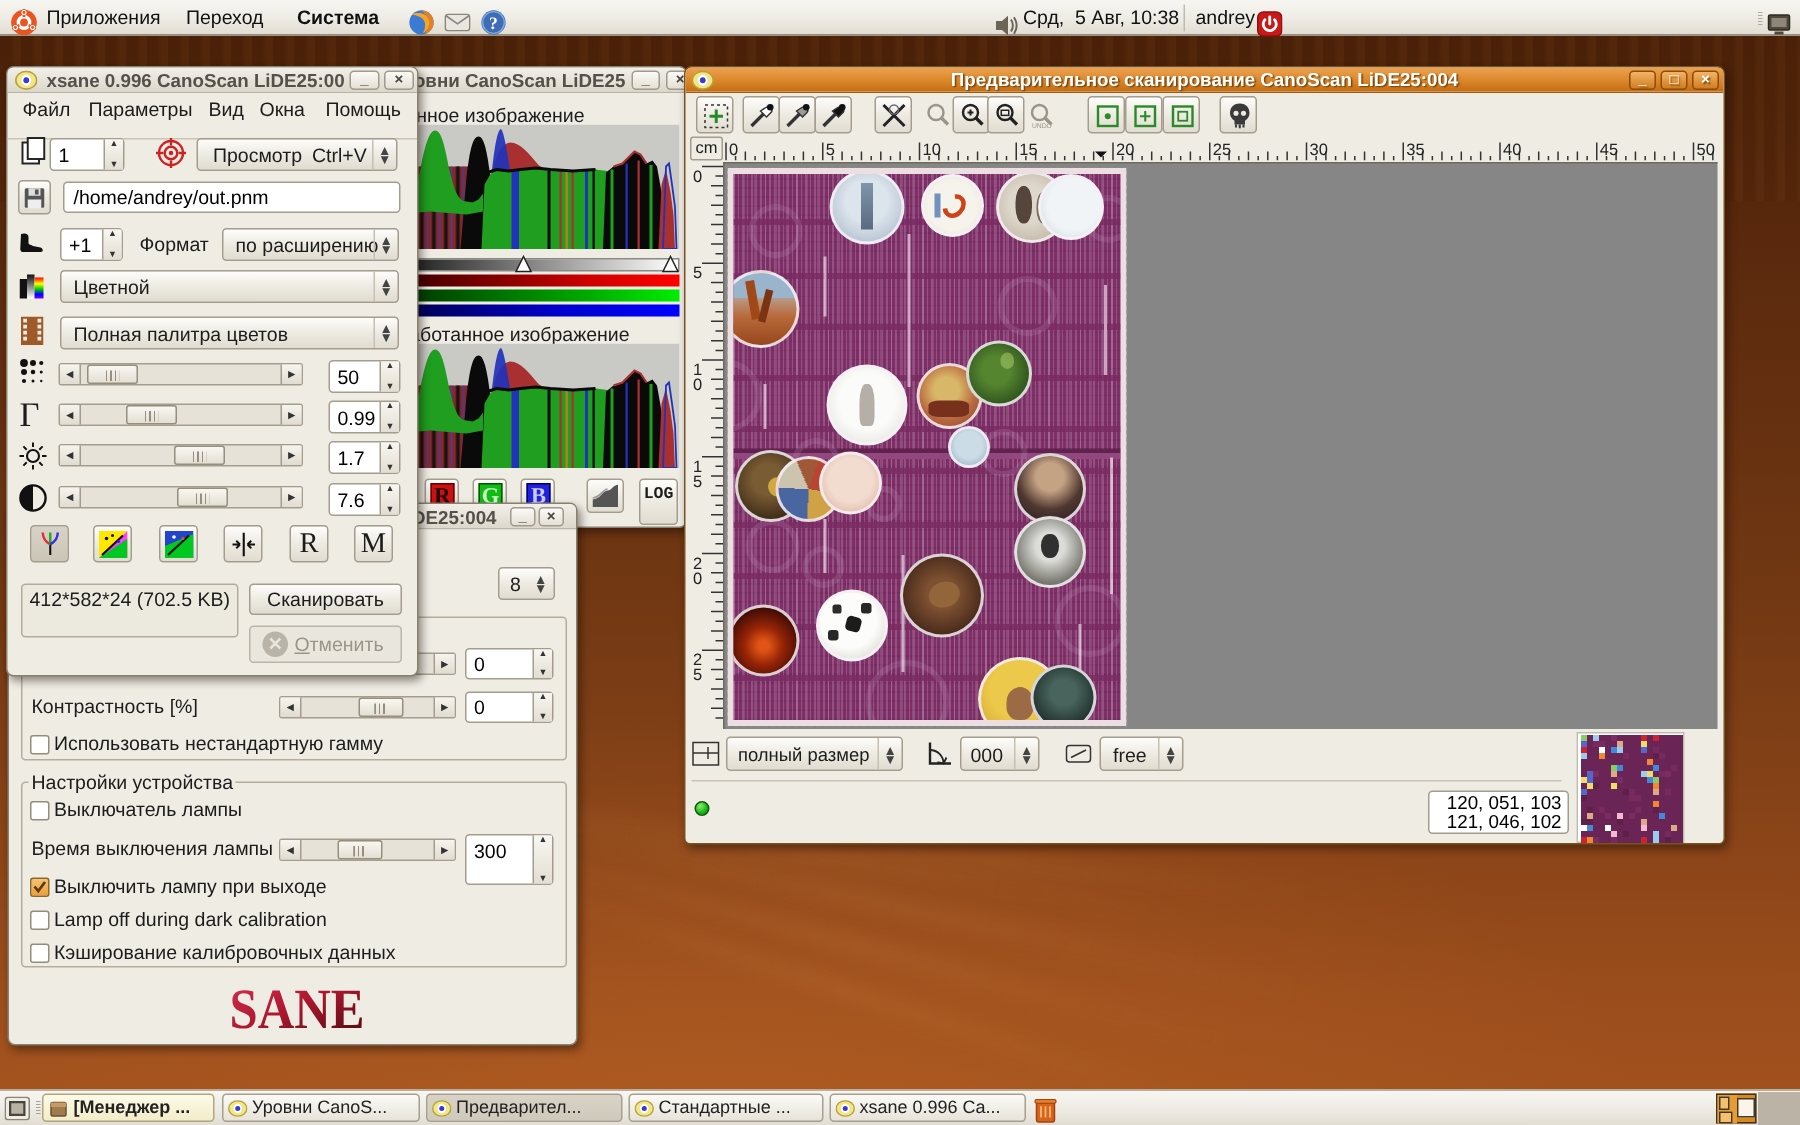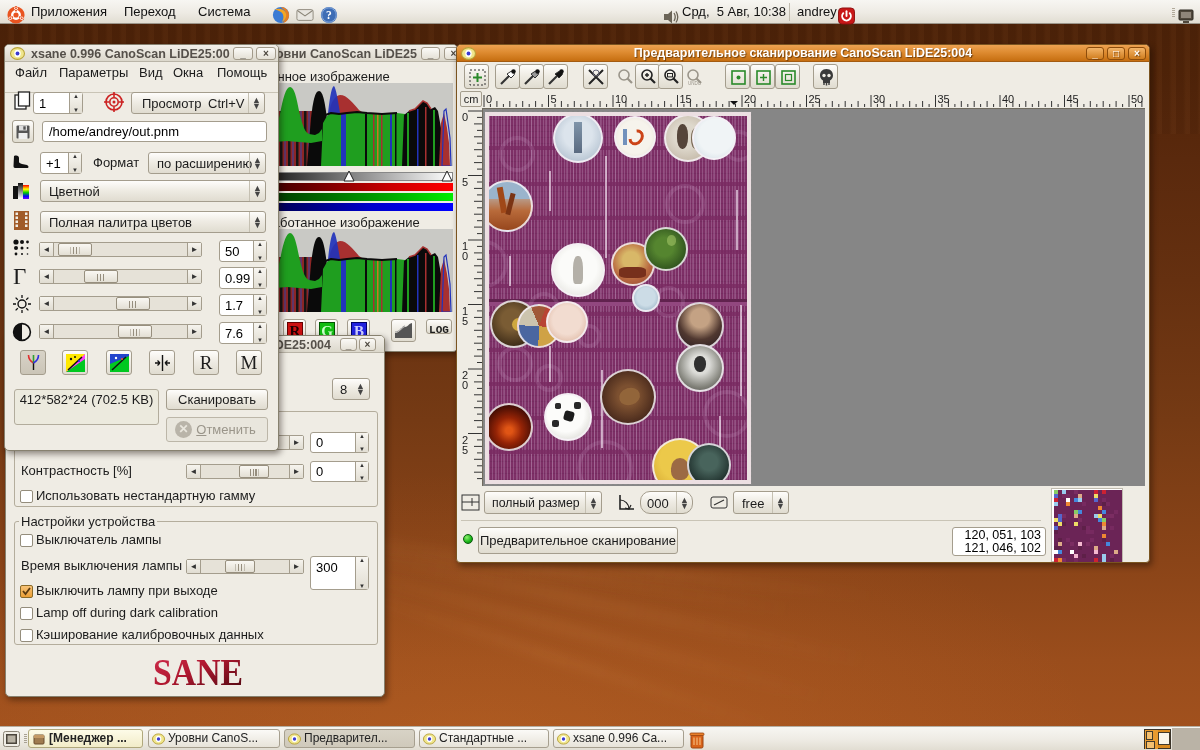--- a/index.html
+++ b/index.html
@@ -82,21 +82,21 @@
       <circle cx="16.4" cy="13.7" r="1.9"></circle>
     </g>
     <g fill="#e95420">
       <circle cx="10" cy="2.6" r="1.1"></circle>
       <circle cx="3.6" cy="13.7" r="1.1"></circle>
       <circle cx="16.4" cy="13.7" r="1.1"></circle>
     </g>
   </svg>
   <div class="pitem" style="left:31px;">Приложения</div>
   <div class="pitem" style="left:124px;">Переход</div>
-  <div class="pitem" style="left:198px;">Система</div>
+  <div class="pitem" style="left:198px;font-weight:bold;">Система</div>
   <svg class="pitem" style="left:272px;top:3px" width="18" height="18" viewBox="0 0 20 20">
     <circle cx="10" cy="10" r="9" fill="#3b7bd4"></circle>
     <path d="M10 1 A9 9 0 0 1 19 10 A9 9 0 0 1 12 18.8 C16 14 17 8 13 4 C11 2.5 10.5 1.5 10 1Z" fill="#e57f25"></path>
     <path d="M3 4 C7 2 13 3 15 7 C17 11 15 16 11 18 C14 13 13 8 9 6 C7 5 5 4.5 3 4Z" fill="#f5a623"></path>
   </svg>
   <svg class="pitem" style="left:296px;top:3px" width="18" height="18" viewBox="0 0 20 20">
     <rect x="1" y="4" width="18" height="12" rx="2" fill="#e8e6e0" stroke="#8a8578" stroke-width="1"></rect>
     <path d="M1.5 5 L10 11 L18.5 5" fill="none" stroke="#8a8578" stroke-width="1.2"></path>
   </svg>
   <svg class="pitem" style="left:320px;top:3px" width="18" height="18" viewBox="0 0 20 20">
@@ -197,21 +197,21 @@
   </div>
   <div class="btn" style="left:108px;top:274px;width:23px;height:23px;">
     <span style="position:absolute;left:3px;top:2px;width:16px;height:17px;background:#2222dd;border:1px solid #000066;color:#ccccff;font-family:'Liberation Serif',serif;font-size:15px;font-weight:bold;line-height:16px;">B</span>
   </div>
   <div class="btn" style="left:152px;top:274px;width:25px;height:23px;">
     <svg style="position:absolute;left:3px;top:3px" width="17" height="15" viewBox="0 0 17 15">
       <path d="M0 15 L0 10 C5 10 7 4 10 4 C13 4 13 1 17 0 L17 15 Z" fill="#555"></path>
       <path d="M0 9 C5 9 7 3 10 3" stroke="#999" fill="none"></path>
     </svg>
   </div>
-  <div class="btn" style="left:187px;top:274px;width:26px;height:15px;font-family:'Liberation Mono',monospace;font-size:11px;line-height:21px;font-weight:bold;">LOG</div>
+  <div class="btn" style="left:187px;top:274px;width:26px;height:31px;font-family:'Liberation Mono',monospace;font-size:11px;line-height:21px;font-weight:bold;">LOG</div>
 </div>
 <div id="stdwin" class="win" style="left:5px; top:335px; width:380px; height:362px; border-radius:5px;">
   <div class="tb tb-in" style="overflow:hidden;">
     <span style="position:absolute;right:53px;top:2px;">Стандартные параметры CanoScan LiDE25:004</span>
     <div class="wbtn" style="left:334px;width:17px;">_</div>
     <div class="wbtn" style="left:353px;width:17px;">×</div>
   </div>
 
   <div class="combo" style="left:326px;top:42px;width:38px;height:22px;">
     <span style="position:absolute;left:7px;top:3px">8</span>
@@ -733,42 +733,41 @@
     <div class="carr">
         <span style="position:absolute;top:3px;left:3px">▲</span>
         <span style="position:absolute;bottom:2px;left:3px">▼</span>
       </div>
   </div>
   <svg style="position:absolute;left:160px;top:449px" width="18" height="17" viewBox="0 0 18 17">
     <path d="M3 1 V15 H17" stroke="#222" stroke-width="1.6" fill="none"></path>
     <path d="M3 6 A9 9 0 0 1 12 15" stroke="#222" stroke-width="1.2" fill="none"></path>
     <path d="M14 11 L12 15 L8 14" stroke="#222" stroke-width="1.2" fill="none"></path>
   </svg>
-  <div class="combo" style="left:183px;top:446px;width:53px;height:23px;border-radius:10px;">
+  <div class="combo" style="left:183px;top:446px;width:53px;height:23px;">
     <span style="position:absolute;left:6px;top:4px">000</span>
     <div class="carr">
         <span style="position:absolute;top:3px;left:3px">▲</span>
         <span style="position:absolute;bottom:2px;left:3px">▼</span>
       </div>
   </div>
   <svg style="position:absolute;left:253px;top:451px" width="18" height="13" viewBox="0 0 18 13">
     <rect x="1" y="1" width="16" height="11" rx="2" fill="#efece4" stroke="#333"></rect>
     <path d="M4 9 L14 4" stroke="#333" stroke-width="1.2"></path>
   </svg>
   <div class="combo" style="left:276px;top:446px;width:56px;height:23px;">
     <span style="position:absolute;left:8px;top:4px">free</span>
     <div class="carr">
         <span style="position:absolute;top:3px;left:3px">▲</span>
         <span style="position:absolute;bottom:2px;left:3px">▼</span>
       </div>
   </div>
   <div style="position:absolute;left:4px;top:475px;width:580px;height:1px;background:#c9c4b6;"></div>
 
   <div style="position:absolute;left:6px;top:489px;width:10px;height:10px;border-radius:50%;background:radial-gradient(circle at 35% 30%,#8cf06c,#18b418 60%,#0e7a10);border:1px solid #0a5a0c;"></div>
-  <div class="btn" style="left:21px;top:482px;width:200px;height:27px;line-height:25px;font-size:13px;">Предварительное сканирование</div>
   <div class="entry" style="left:495px;top:482px;width:94px;height:29px;font-size:12.5px;">
     <div style="position:absolute;right:4px;top:1px;text-align:right;line-height:13px;">120, 051, 103<br>121, 046, 102</div>
   </div>
 
   <div style="position:absolute;left:594px;top:443px;width:72px;height:74px;background:#fff;border:1px solid #c0bbaf;">
     <svg style="position:absolute;left:2px;top:1px" width="68" height="72" viewBox="0 0 68 72">
         <rect width="68" height="72" fill="#6b2456"></rect>
         <rect x="56" y="68" width="4" height="4" fill="#5e2048"></rect>
         <rect x="56" y="64" width="4" height="4" fill="#7b2d62"></rect>
         <rect x="24" y="20" width="4" height="4" fill="#7b2d62"></rect>

